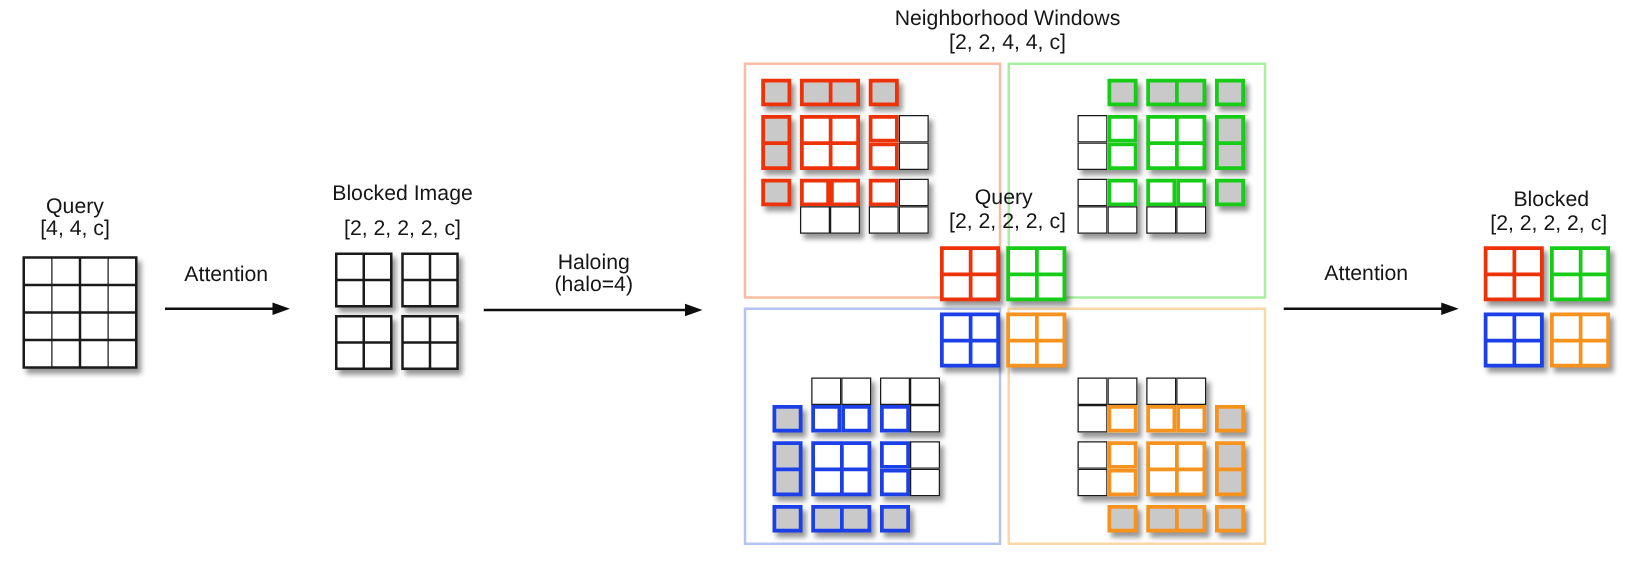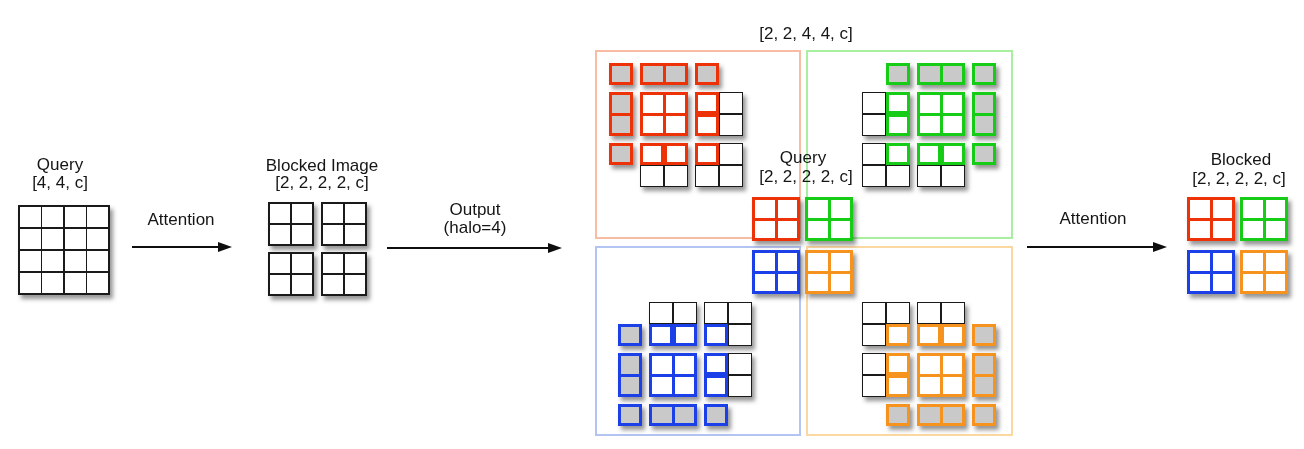--- a/index.html
+++ b/index.html
@@ -309,39 +309,40 @@
           <div style="background: rgb(255, 255, 255);"></div>
           <div style="background: rgb(255, 255, 255);"></div>
           <div style="background: rgb(255, 255, 255);"></div>
         </div>
       </div>
     </div>
 
   <div class="lbl" style="left:60px;top:156px;">Query</div>
   <div class="lbl" style="left:60px;top:174px;">[4, 4, c]</div>
 
-  <div class="lbl" style="left:322px;top:157px;">Blocked Image</div>
+  <div class="lbl" style="left:322px;top:146px;">Blocked Image</div>
   <div class="lbl" style="left:322px;top:174px;">[2, 2, 2, 2, c]</div>
 
+  <div class="lbl" style="left:806px;top:6px;">Neighborhood Windows</div>
   <div class="lbl" style="left:806px;top:25px;">[2, 2, 4, 4, c]</div>
 
   <div class="lbl" style="left:803px;top:149px;">Query</div>
   <div class="lbl" style="left:806px;top:168px;">[2, 2, 2, 2, c]</div>
 
   <div class="lbl" style="left:1241px;top:151px;">Blocked</div>
   <div class="lbl" style="left:1239px;top:170px;">[2, 2, 2, 2, c]</div>
 
   <div>
     <div class="lbl" style="left:181px;top:211px;">Attention</div>
     <div class="aline" style="left:132px;top:246px;width:87px;"></div>
     <div class="ahead" style="left:218px;top:242px;"></div>
   </div>
 
   <div>
-    <div class="lbl" style="left:475px;top:201px;">Output</div>
+    <div class="lbl" style="left:475px;top:201px;">Haloing</div>
     <div class="lbl" style="left:475px;top:219px;">(halo=4)</div>
     <div class="aline" style="left:387px;top:247px;width:162px;"></div>
     <div class="ahead" style="left:548px;top:243px;"></div>
   </div>
 
   <div>
     <div class="lbl" style="left:1093px;top:210px;">Attention</div>
     <div class="aline" style="left:1027px;top:246px;width:127px;"></div>
     <div class="ahead" style="left:1153px;top:242px;"></div>
   </div>

